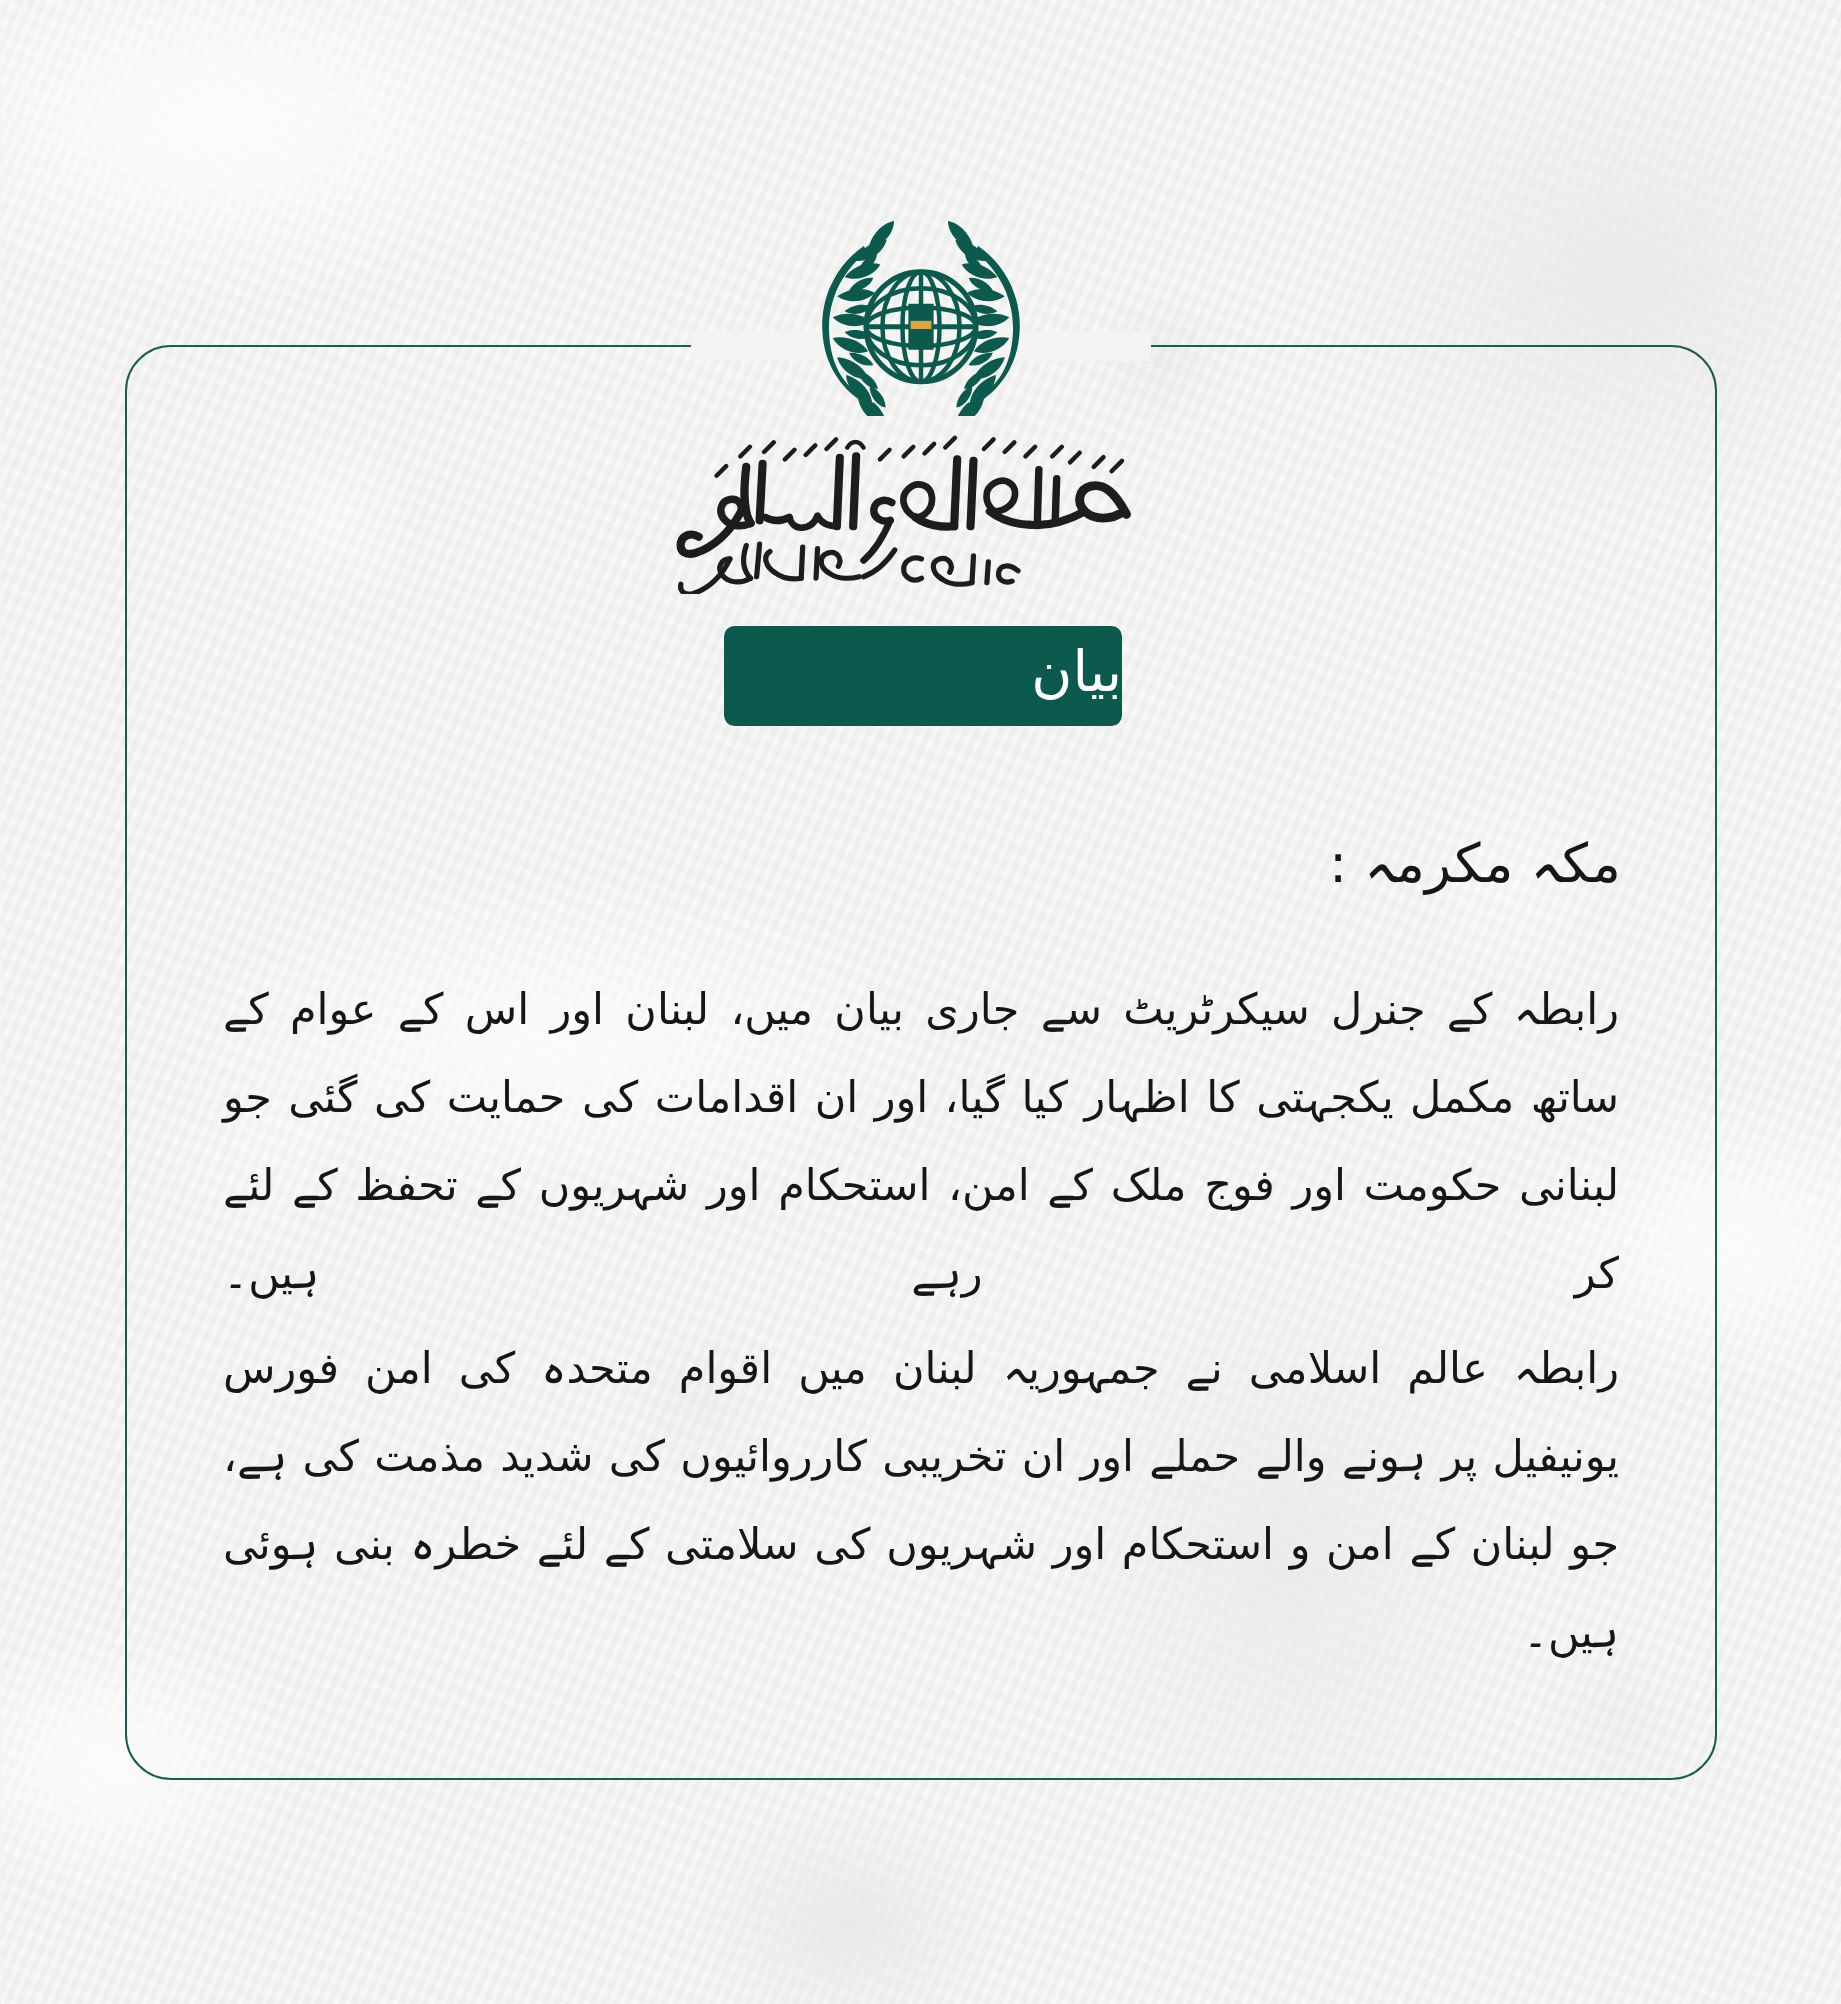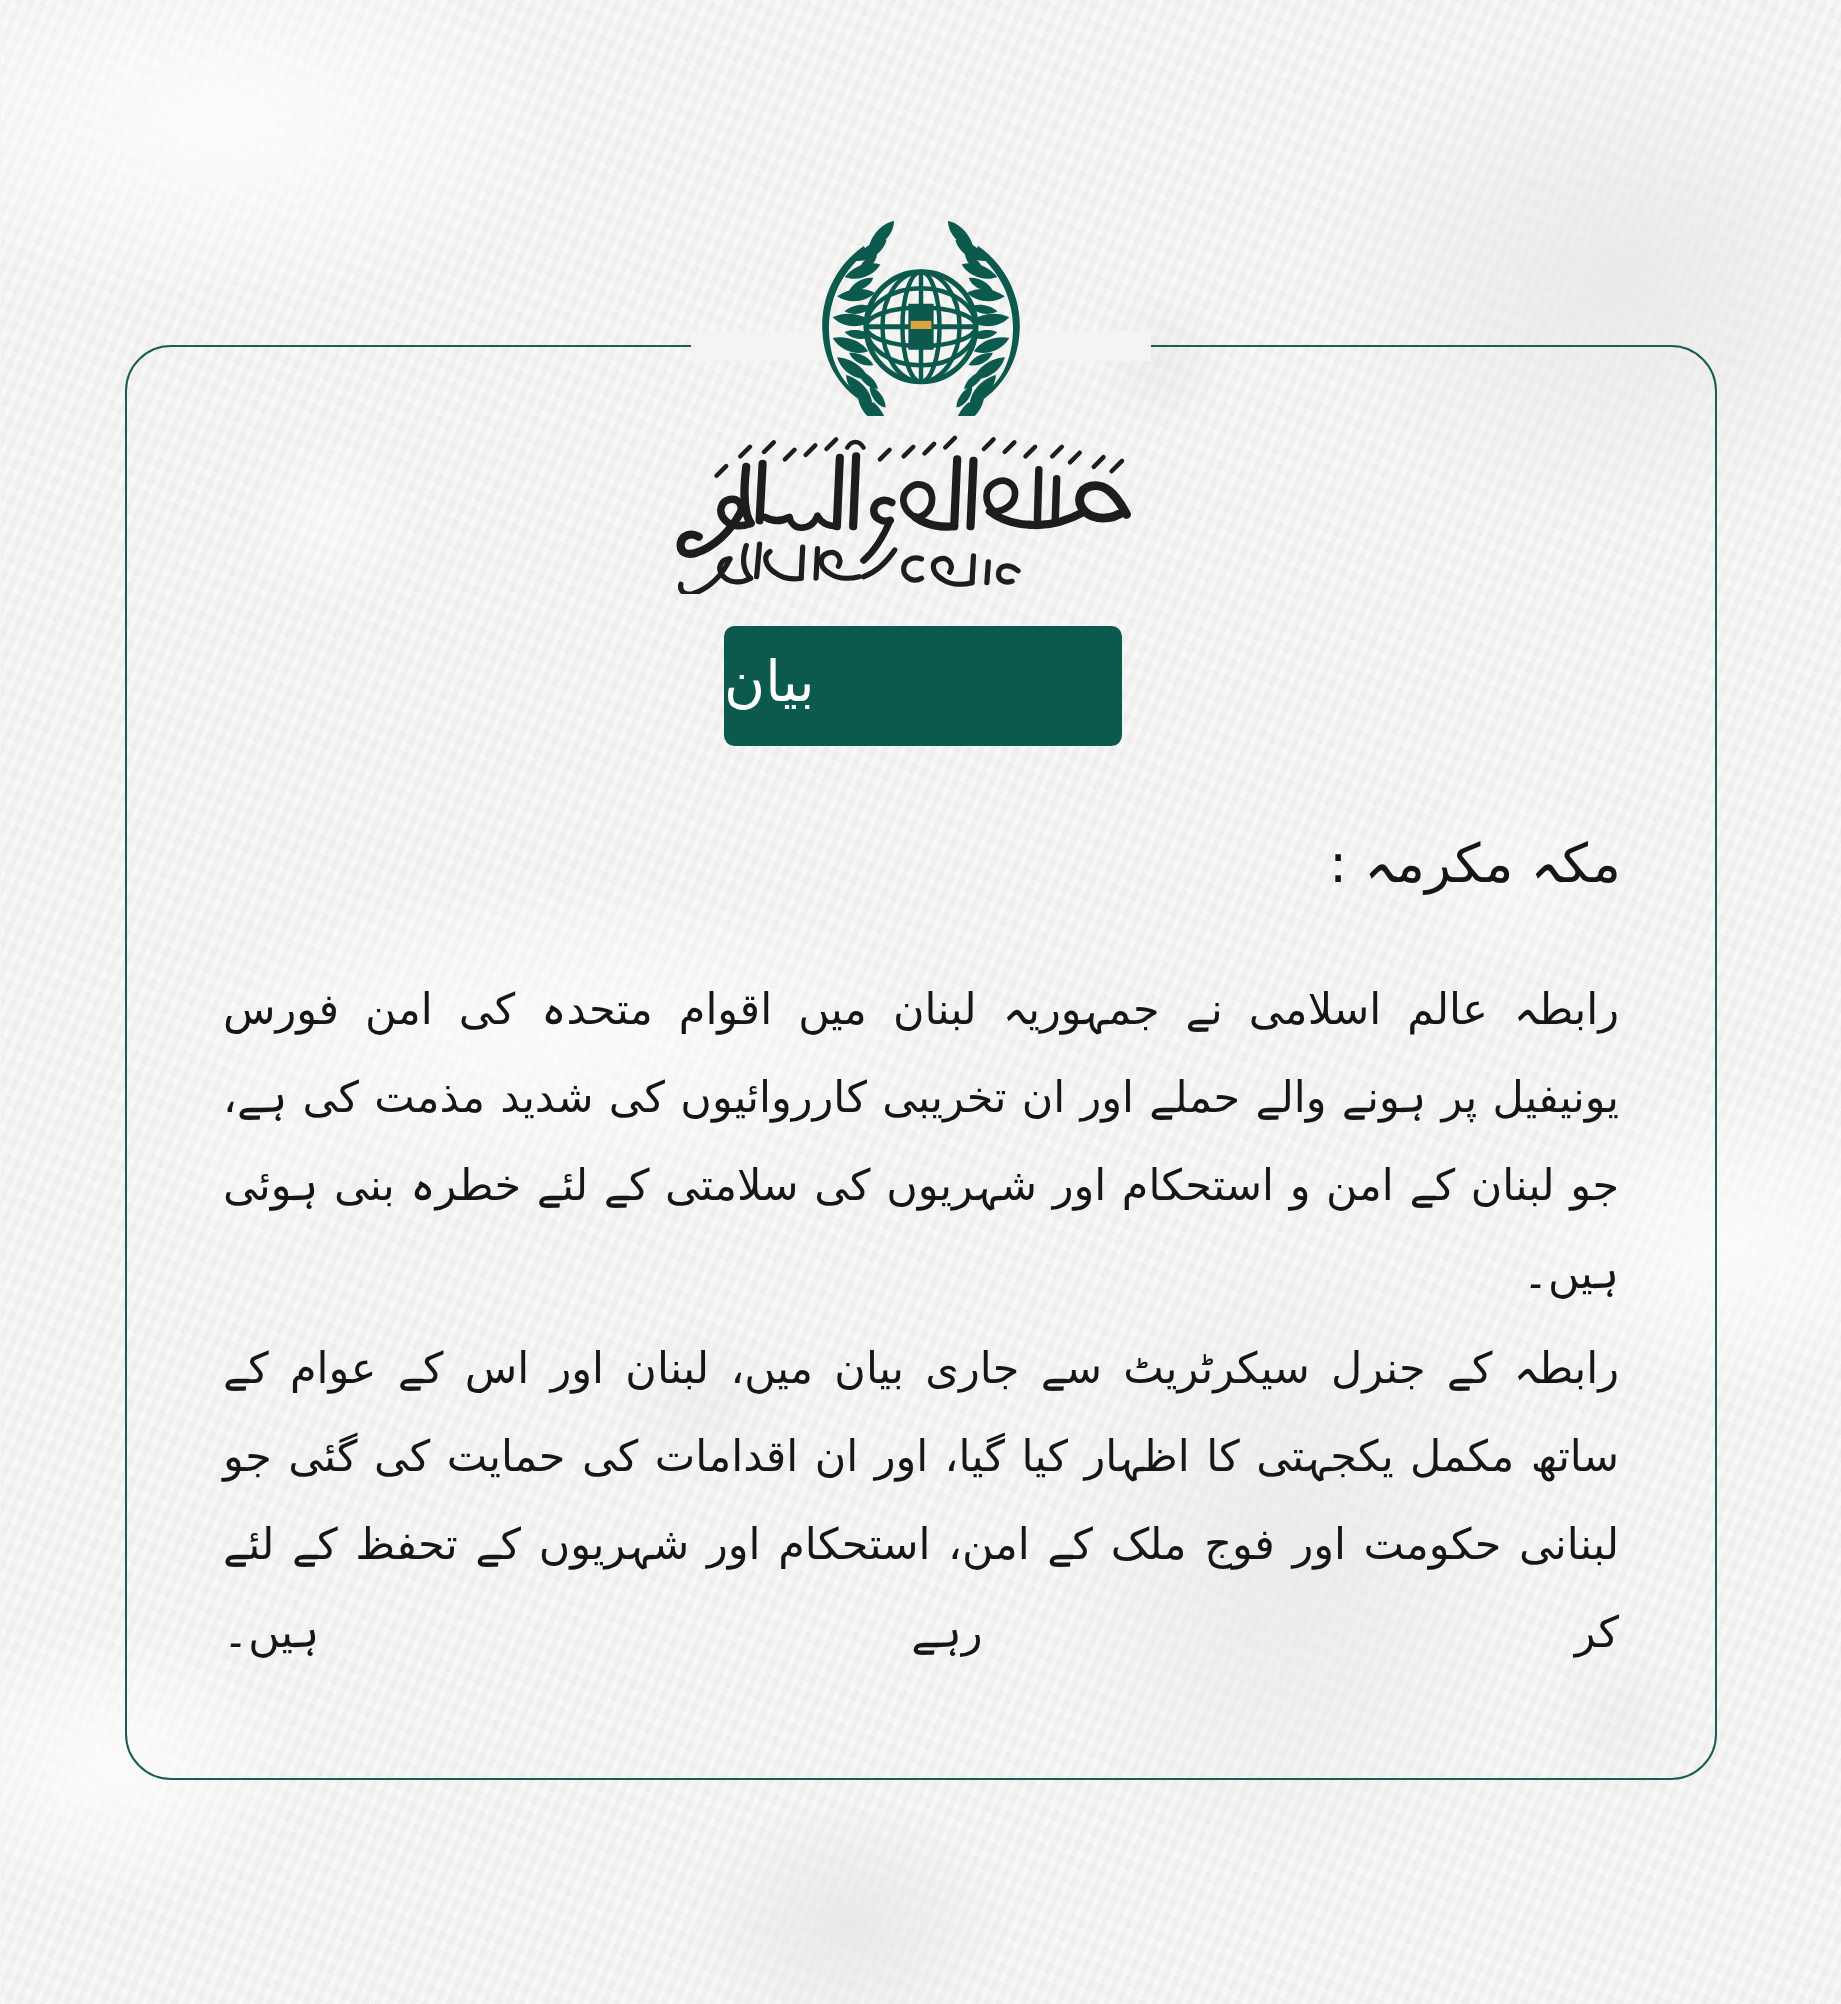--- a/index.html
+++ b/index.html
@@ -71,24 +71,24 @@
   .logotype{
     position:absolute;
     left:0;right:0;top:434px;
     text-align:center;
   }
   .logotype svg{display:inline-block;}
 
   
   .badge{
     position:absolute;
-    left:724px; top:626px; width:398px; height:120px;
+    left:724px; top:626px; width:398px; height:100px;
     background:#0b5a4d;
     border-radius:10.4px;
-    display:flex;align-items:center;justify-content:flex-end;
+    display:flex;align-items:center;justify-content:flex-start;
   }
   .badge-text{
     color:#ffffff;
     font-size:56px;
     line-height:1;
     letter-spacing:0.7px;
     font-weight:500;
     padding-bottom:7.4px;
     font-family:"DejaVu Sans","Liberation Sans",sans-serif;
   }
@@ -358,16 +358,16 @@
   </svg>
 </div>
 
 <div class="badge">
   <span class="badge-text">بیان</span>
 </div>
 
 <div class="dateline">مکہ مکرمہ :</div>
 
 <div class="body">
+  <p class="para">رابطہ کے جنرل سیکرٹریٹ سے جاری بیان میں، لبنان اور اس کے عوام کے ساتھ مکمل یکجہتی کا اظہار کیا گیا، اور ان اقدامات کی حمایت کی گئی جو لبنانی حکومت اور فوج ملک کے امن، استحکام اور شہریوں کے تحفظ کے لئے کر رہے ہیں۔</p>
   <p class="para">رابطہ عالم اسلامی نے جمہوریہ لبنان میں اقوام متحدہ کی امن فورس یونیفیل پر ہونے والے حملے اور ان تخریبی کارروائیوں کی شدید مذمت کی ہے، جو لبنان کے امن و استحکام اور شہریوں کی سلامتی کے لئے خطرہ بنی ہوئی ہیں۔</p>
-  <p class="para">رابطہ کے جنرل سیکرٹریٹ سے جاری بیان میں، لبنان اور اس کے عوام کے ساتھ مکمل یکجہتی کا اظہار کیا گیا، اور ان اقدامات کی حمایت کی گئی جو لبنانی حکومت اور فوج ملک کے امن، استحکام اور شہریوں کے تحفظ کے لئے کر رہے ہیں۔</p>
 </div>
 
 
 </body></html>

